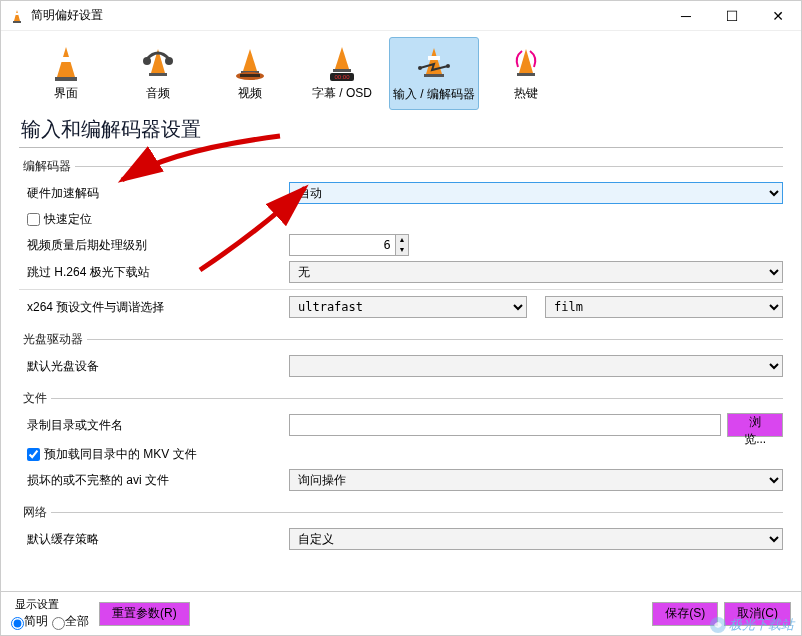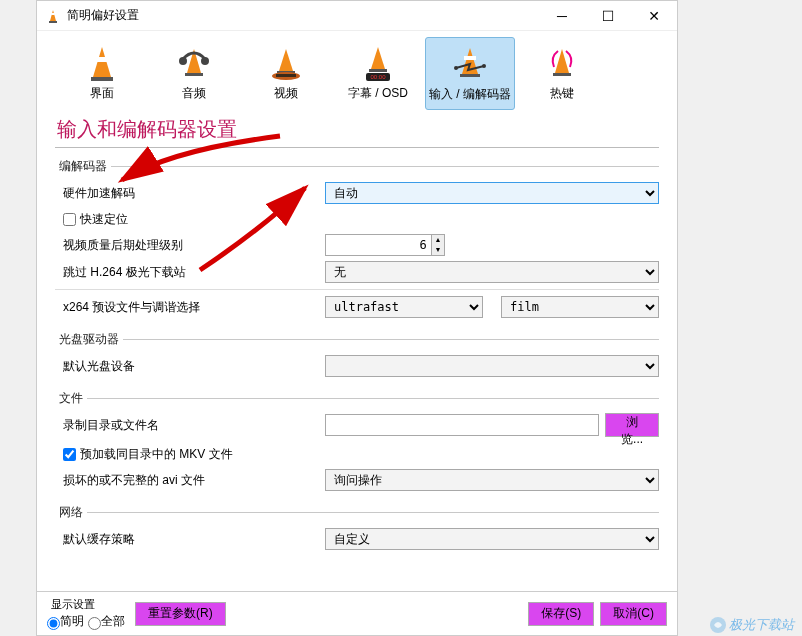--- a/index.html
+++ b/index.html
@@ -1,28 +1,28 @@
 <!DOCTYPE html>
 <html><head>
 <meta charset="utf-8">
 <style>
 * { box-sizing: border-box; margin: 0; padding: 0; }
 body { font-family: "Microsoft YaHei", SimSun, sans-serif; font-size: 12px; background: #f0f0f0; width: 802px; height: 636px; overflow: hidden; position: relative; }
-.window { background: #fff; width: 642px; height: 636px; display: flex; flex-direction: column; border: 1px solid #ccc; margin-left: 36px; }
+.window { background: #fff; width: 802px; height: 636px; display: flex; flex-direction: column; border: 1px solid #ccc; }
 .titlebar { height: 30px; display: flex; align-items: center; padding: 0 0 0 8px; background: #fff; border-bottom: 1px solid #eee; }
 .titlebar-icon { width: 16px; height: 16px; margin-right: 6px; }
 .titlebar-title { flex: 1; font-size: 12px; }
 .win-btns { display: flex; }
 .win-btn { width: 46px; height: 30px; display: flex; align-items: center; justify-content: center; font-size: 14px; }
 .toolbar { display: flex; padding: 6px 20px 2px 20px; gap: 2px; }
 .toolbtn { width: 90px; text-align: center; padding: 4px 2px 6px 2px; border-radius: 3px; cursor: pointer; }
 .toolbtn.selected { background: #bfe0f7; border: 1px solid #7ab8e0; }
 .toolbtn .ticon { height: 42px; display: flex; align-items: flex-end; justify-content: center; }
 .toolbtn .tlabel { font-size: 12px; margin-top: 2px; }
-.section-title { font-family: Liberation Serif, serif; font-size: 20px; color: #be185d; padding: 4px 20px 2px 20px; }
+.section-title { font-family: Liberation Serif, serif; font-size: 20px; color: #0f172a; padding: 4px 20px 2px 20px; }
 .hr { border: none; border-top: 1px solid #bbb; margin: 2px 18px 4px 18px; }
 .content { flex: 1; overflow-y: auto; padding: 0 18px 0 18px; }
 fieldset { border: 1px solid #c8c8c8; border-left: none; border-right: none; border-bottom: none; margin: 6px 0 8px 0; padding: 4px 0 2px 0; position: relative; }
 fieldset > legend { font-size: 12px; padding: 0 4px; color: #222; }
 .row { display: flex; align-items: center; height: 26px; margin: 1px 0; }
 .lbl { width: 270px; padding-left: 8px; font-size: 12px; }
 .ctl { flex: 1; display: flex; gap: 6px; align-items: center; }
 select { height: 22px; border: 1px solid #a8a8a8; background: #f3f3f3; font-size: 12px; padding: 0 4px; width: 100%; font-family: monospace, SimSun; }
 select.highlight { border: 1px solid #3a9be8; background: #e9f4fd; color: #000; }
 input[type=text] { height: 22px; border: 1px solid #a8a8a8; padding: 0 4px; font-size: 12px; width: 100%; background: #fff; font-family: monospace, SimSun; }

